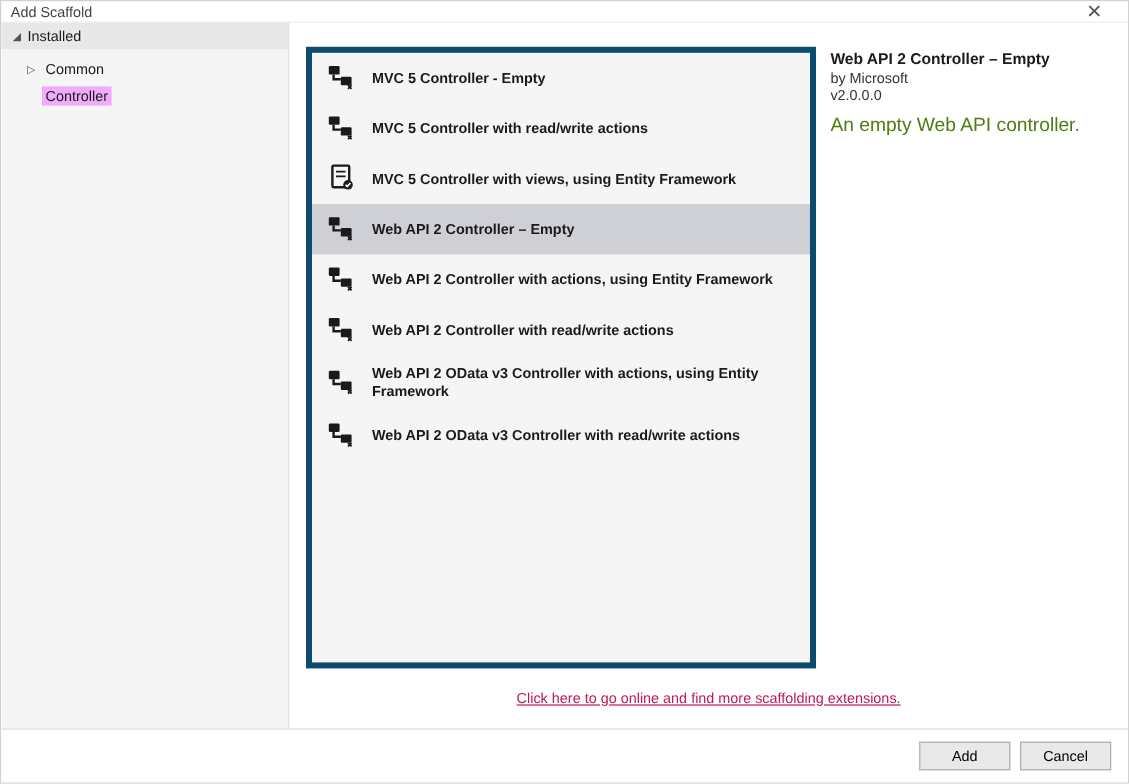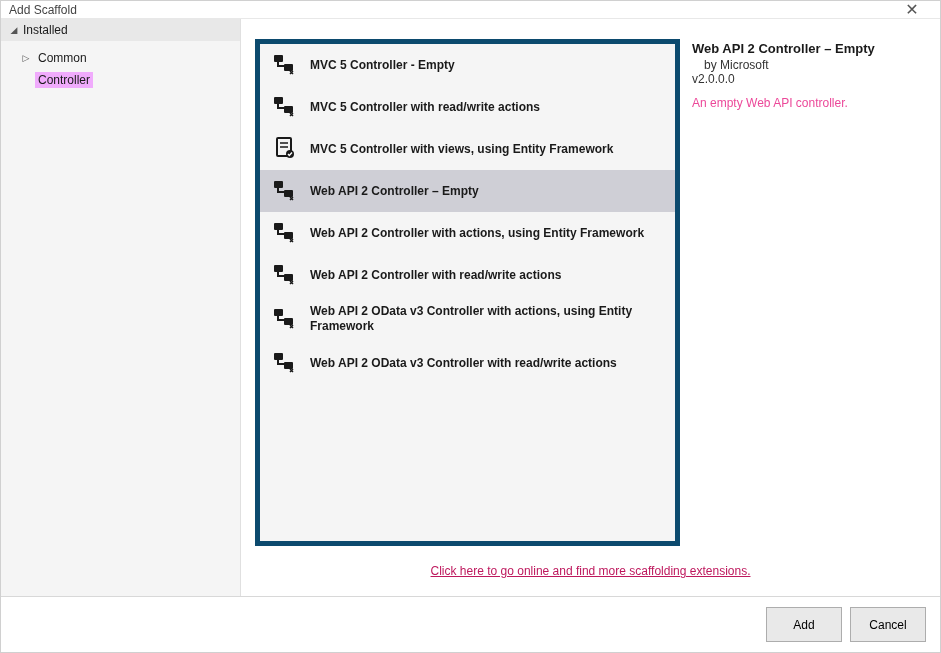--- a/index.html
+++ b/index.html
@@ -132,30 +132,29 @@
       padding-top: 2px;
     }
     .details-title {
       font-size: 13px;
       font-weight: 700;
       margin-bottom: 2px;
     }
     .details-author {
       font-size: 12px;
       color: #333;
-      margin-left: 12px;
     }
     .details-version {
       font-size: 12px;
       color: #333;
       margin-bottom: 10px;
     }
     .details-desc {
-      font-size: 12px;
-      color: #ec4899;
+      font-size: 16px;
+      color: #4d7c0f;
       margin-bottom: 4px;
     }
     .details-id {
       font-size: 12px;
       color: #333;
     }
     .online-link-row {
       text-align: center;
       padding: 10px 0 18px 0;
     }
@@ -168,21 +167,21 @@
     .footer {
       border-top: 1px solid #d8d8d8;
       padding: 10px 14px;
       display: flex;
       justify-content: flex-end;
       gap: 8px;
       background: #fff;
     }
     .btn {
       min-width: 76px;
-      height: 35px;
+      height: 24px;
       border: 1px solid #adadad;
       background: #e9e9e9;
       font-size: 12px;
       font-family: inherit;
       cursor: pointer;
       padding: 0 14px;
     }
   </style>
 </head>
 <body>

